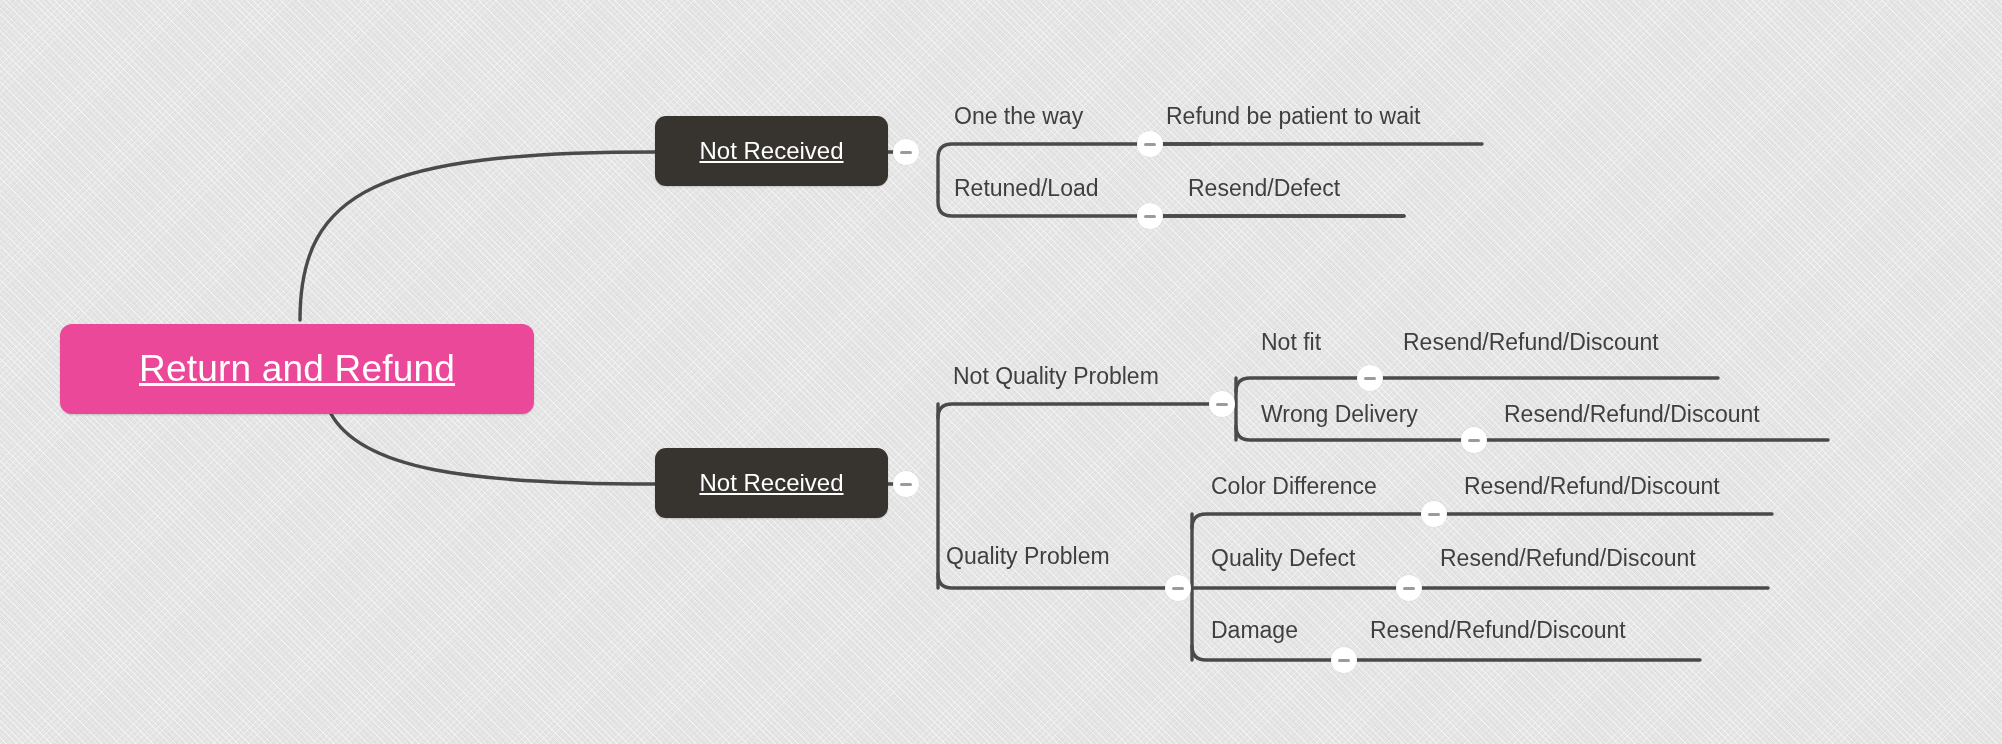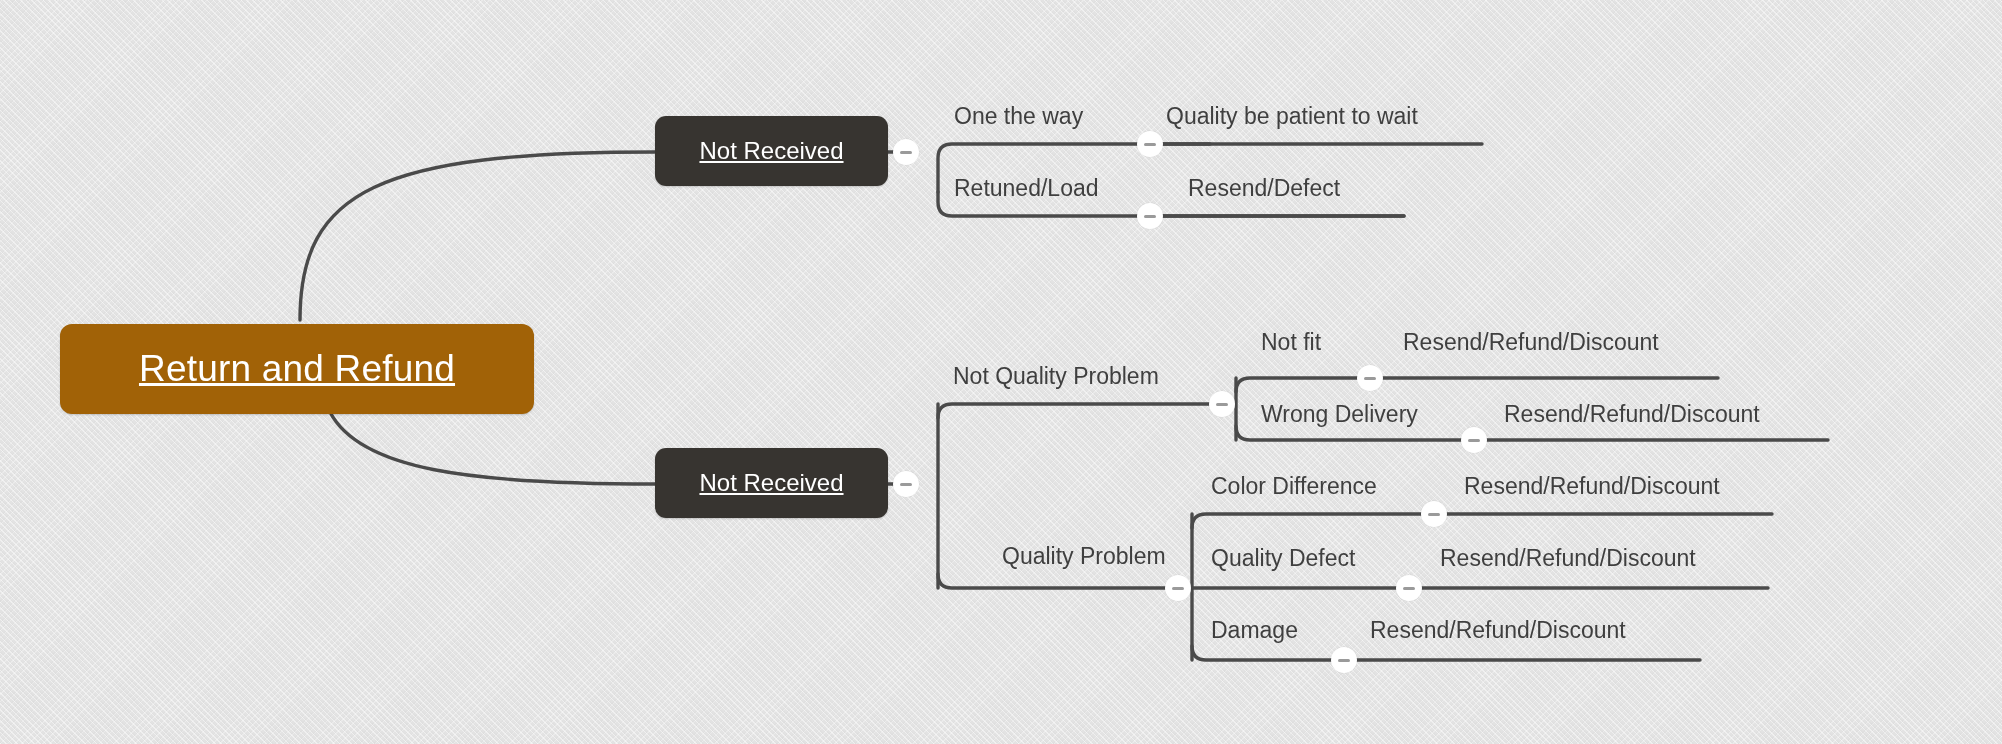--- a/index.html
+++ b/index.html
@@ -52,21 +52,21 @@
   .node {
     position: absolute;
     display: flex;
     align-items: center;
     justify-content: center;
     white-space: nowrap;
     text-decoration: underline;
   }
 
   .root-node {
-    background: #a16207;
+    background: #ec4899;
     color: #ffffff;
     border-radius: 12px;
     font-size: 37px;
     font-weight: 400;
     letter-spacing: 0.2px;
     padding: 0 26px;
     box-shadow: 0 1px 2px rgba(0,0,0,0.18);
   }
 
   .branch-node {
@@ -157,29 +157,29 @@
 <div class="node branch-node" style="left:655px; top:116px; width:233px; height:70px;">
   <span>Not Received</span>
 </div>
 
 <div class="node branch-node" style="left:655px; top:448px; width:233px; height:70px;">
   <span>Not Received</span>
 </div>
 
 <div class="wire-label" style="left:954px; top:105px;text-align:center;">One the way</div>
 
-<div class="wire-label" style="left:1166px; top:105px;">Quality be patient to wait</div>
+<div class="wire-label" style="left:1166px; top:105px;">Refund be patient to wait</div>
 
 <div class="wire-label" style="left:954px; top:177px;">Retuned/Load</div>
 
 <div class="wire-label" style="left:1188px; top:177px;">Resend/Defect</div>
 
 <div class="wire-label" style="left:953px; top:365px;">Not Quality Problem</div>
 
-<div class="wire-label" style="left:1002px; top:545px;text-align:right;">Quality Problem</div>
+<div class="wire-label" style="left:946px; top:545px;text-align:right;">Quality Problem</div>
 
 <div class="wire-label" style="left:1261px; top:331px;">Not fit</div>
 
 <div class="wire-label" style="left:1403px; top:331px;">Resend/Refund/Discount</div>
 
 <div class="wire-label" style="left:1261px; top:403px;">Wrong Delivery</div>
 
 <div class="wire-label" style="left:1504px; top:403px;">Resend/Refund/Discount</div>
 
 <div class="wire-label" style="left:1211px; top:475px;">Color Difference</div>

